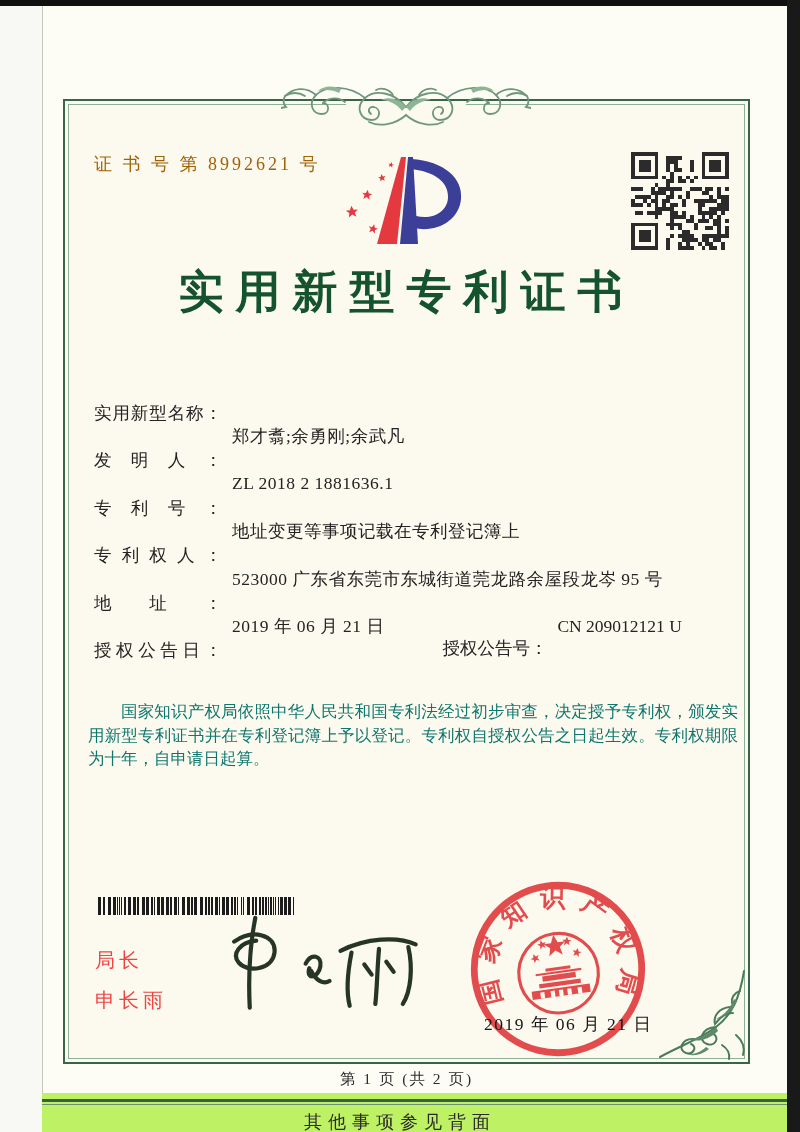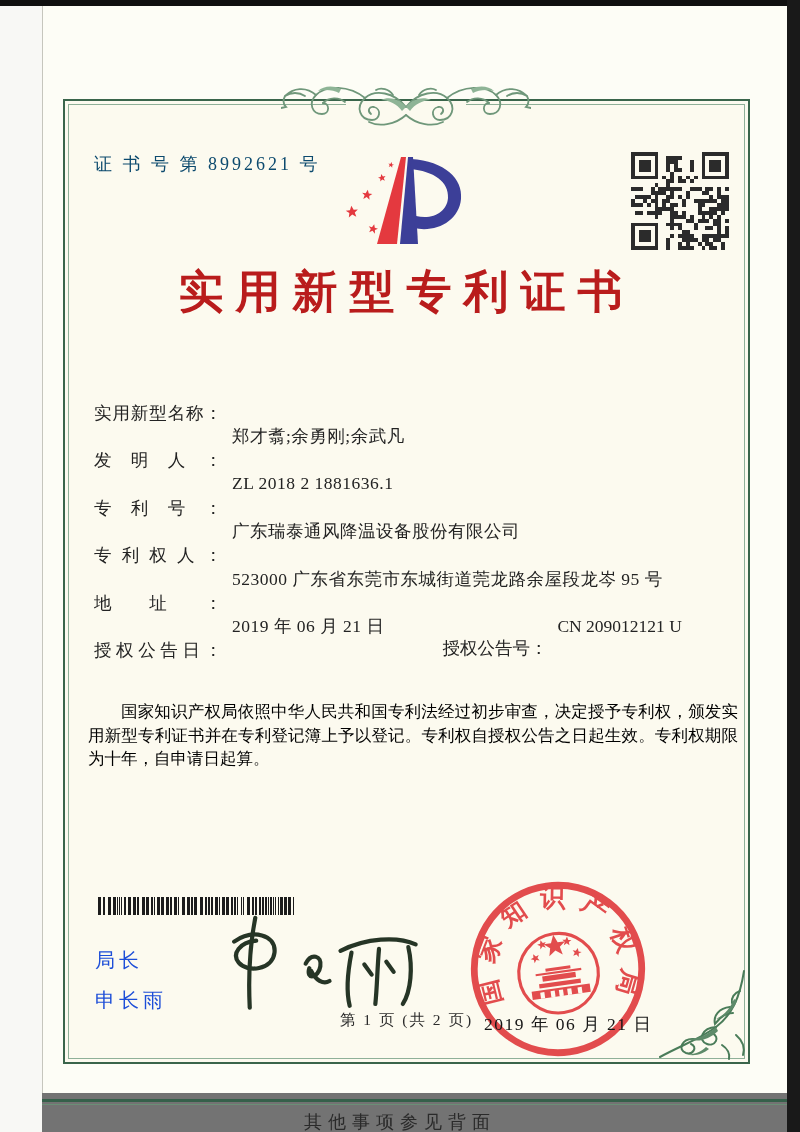--- a/index.html
+++ b/index.html
@@ -8,46 +8,46 @@
   .scan{position:relative;width:800px;height:1132px;background:#f8f8f5;}
   .edge-top{position:absolute;left:0;top:0;width:800px;height:6px;background:#101010;}
   .edge-right{position:absolute;right:0;top:0;width:13px;height:1132px;background:#191919;}
   
   .cert{position:absolute;left:42px;top:6px;width:745px;height:1087px;
         background:#fdfdf6;border-left:1px solid #c6c6bd;}
   
   .frame{position:absolute;left:20px;top:93px;width:687px;height:965px;
          border:2.5px solid var(--green,#3a654b);background:#fcfaef;box-sizing:border-box;}
   .frame-inner{position:absolute;inset:3px;border:1px solid #8fb098;}
-  .cert-no{position:absolute;left:51px;top:146px;font-size:18px;letter-spacing:3px;color:#0c4a6e;}
+  .cert-no{position:absolute;left:51px;top:146px;font-size:18px;letter-spacing:3px;color:#a16207;}
   .logo{position:absolute;left:296px;top:146px;}
   .qr{position:absolute;left:588px;top:146px;width:98px;height:98px;}
   .title{position:absolute;left:20px;top:256px;width:687px;text-align:center;
-         font-size:45px;font-weight:bold;letter-spacing:12px;color:#b91c1c;}
+         font-size:45px;font-weight:bold;letter-spacing:12px;color:#14532d;}
   .fields{position:absolute;left:51px;top:359px;width:648px;}
   .frow{height:47.5px;display:flex;align-items:center;font-size:17.5px;color:#232323;white-space:nowrap;}
   .flabel{display:inline-block;width:128px;text-align:justify;text-align-last:justify;margin-top:48px;}
   .fvalue{margin-left:10px;letter-spacing:.5px;}
   .flabel2{margin-left:58px;margin-top:44px;}
   .fvalue2{margin-left:10px;}
   .paras{position:absolute;left:45px;top:694px;width:650px;font-size:16.5px;
-         line-height:23.6px;text-align:justify;color:#000000;}
+         line-height:23.6px;text-align:justify;color:#0f766e;}
   .paras p{margin:0 0 4px 0;text-indent:2em;}
   .barcode{position:absolute;left:55px;top:891px;width:200px;height:18px;}
   .officer{position:absolute;left:52px;top:934px;font-family:"Liberation Sans","DejaVu Sans",sans-serif;
-           font-size:20px;letter-spacing:4px;color:#1d4ed8;line-height:40px;}
+           font-size:20px;letter-spacing:4px;color:#ef4444;line-height:40px;}
   .signature{position:absolute;left:160px;top:905px;}
   .seal{position:absolute;left:425px;top:873px;opacity:.9;}
   .seal-date{position:absolute;left:441px;top:1006px;font-size:17.5px;letter-spacing:1.5px;color:#161616;z-index:3;}
-  .page-no{position:absolute;left:20px;top:1004px;width:687px;text-align:center;
+  .page-no{position:absolute;left:20px;top:1063px;width:687px;text-align:center;
            font-size:15.5px;letter-spacing:2px;color:#2c2c2c;}
   .corner-orn{position:absolute;left:613px;top:963px;}
   .top-orn{position:absolute;left:238px;top:69px;}
   
-  .page2{position:absolute;left:42px;top:1093px;width:745px;height:39px;background:#737373;}
+  .page2{position:absolute;left:42px;top:1093px;width:745px;height:39px;background:#bef264;}
   .p2line1{position:absolute;left:0;top:6px;width:745px;height:2.5px;background:#35604a;}
   .p2line2{position:absolute;left:0;top:11px;width:745px;height:1px;background:#6a8f76;}
   .p2hint{position:absolute;left:0;top:17px;width:716px;text-align:center;font-size:18px;
           letter-spacing:6px;color:#2a2a2a;}
 </style>
 </head>
 <body>
 
 <div class="scan">
 
@@ -432,21 +432,21 @@
       <div class="frow">
         <span class="flabel">发明人：</span>
         <span class="fvalue">郑才翥;余勇刚;余武凡</span>
       </div>
       <div class="frow">
         <span class="flabel">专利号：</span>
         <span class="fvalue">ZL 2018 2 1881636.1</span>
       </div>
       <div class="frow">
         <span class="flabel">专利权人：</span>
-        <span class="fvalue">广东瑞泰通风降温设备股份有限公司</span>
+        <span class="fvalue">地址变更等事项记载在专利登记簿上</span>
       </div>
       <div class="frow">
         <span class="flabel">地址：</span>
         <span class="fvalue">523000 广东省东莞市东城街道莞龙路余屋段龙岑 95 号</span>
       </div>
       <div class="frow">
         <span class="flabel">授权公告日：</span>
         <span class="fvalue">2019 年 06 月 21 日</span>
         <span class="flabel2">授权公告号：</span>
         <span class="fvalue2">CN 209012121 U</span>

